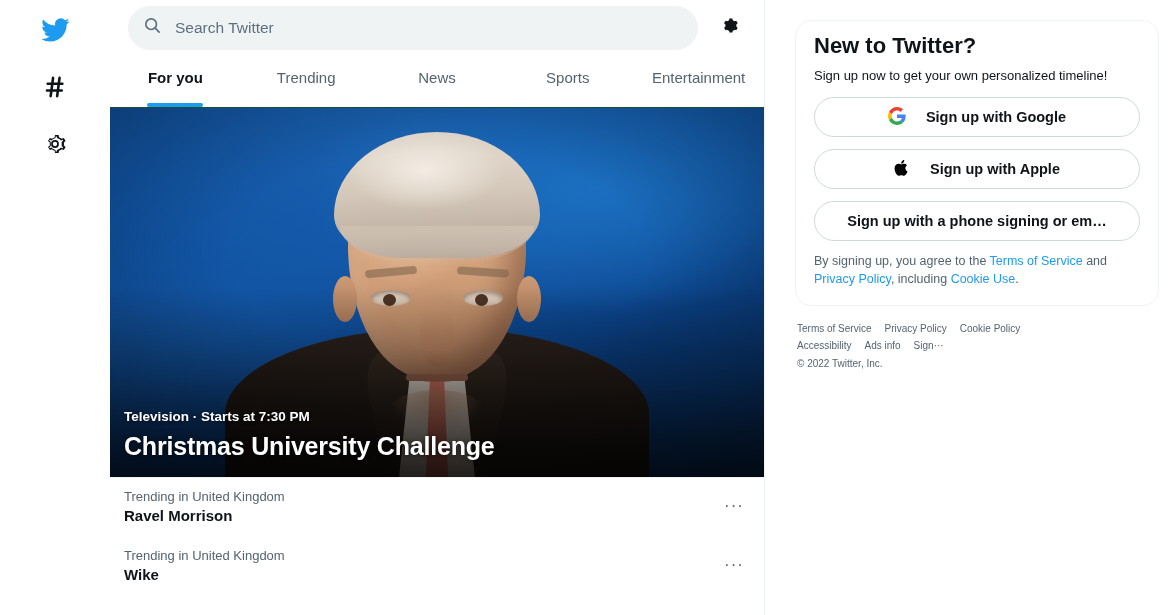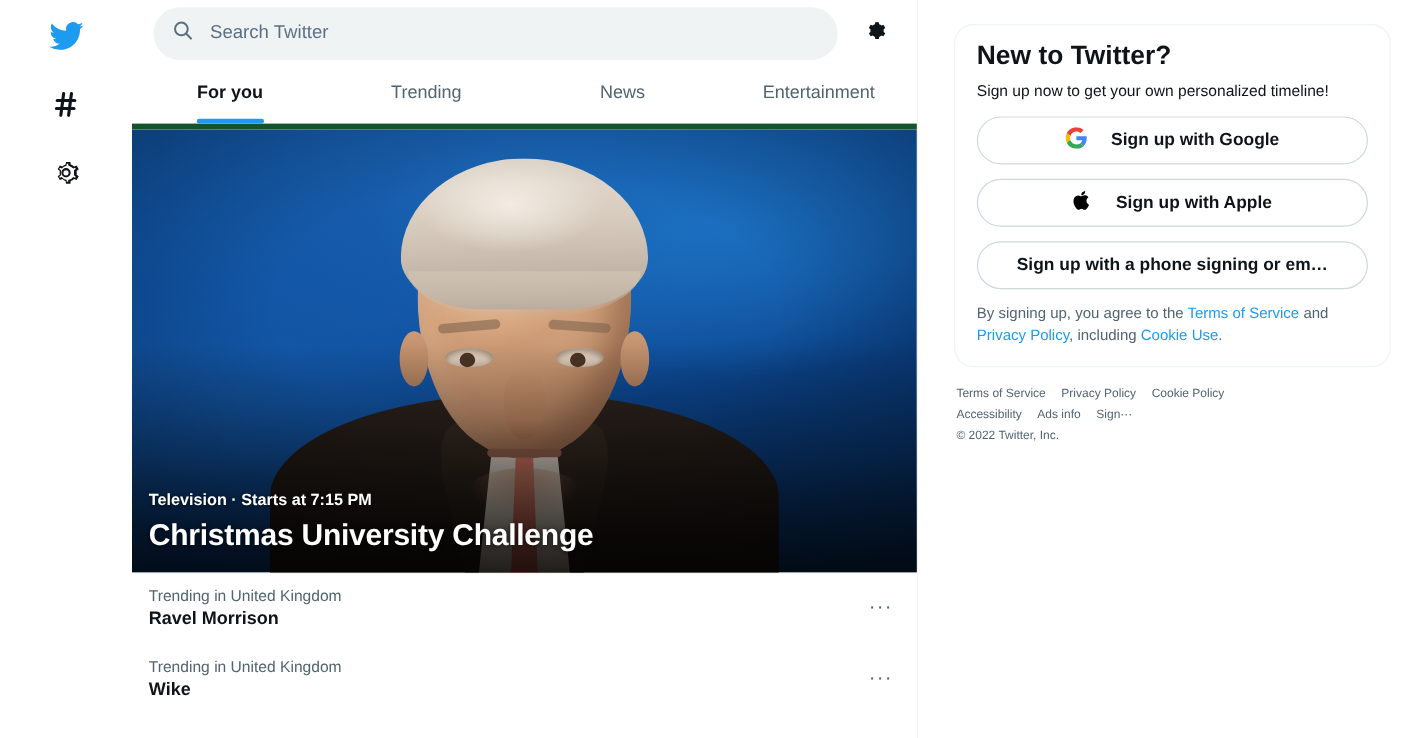--- a/index.html
+++ b/index.html
@@ -47,21 +47,21 @@
   }
   .search-pill input::placeholder { color: #5b7083; }
   .gear-btn {
     width: 36px; height: 36px; border-radius: 50%;
     display: flex; align-items: center; justify-content: center;
     cursor: pointer; flex: 0 0 36px;
   }
 
   .tabs {
     display: flex; height: 53px; align-items: stretch;
-    border-bottom: 5px solid #14532d;
+    border-bottom: 1px solid #14532d;
   }
   .tab {
     flex: 1; display: flex; align-items: flex-start; justify-content: center;
     padding-top: 14px; position: relative; cursor: pointer;
     font-size: 15px; color: #536471;
   }
   .tab.active { color: #0f1419; font-weight: bold; }
   .tab.active::after {
     content: ""; position: absolute; bottom: 0; height: 4px; width: 56px;
     background: #1d9bf0; border-radius: 9999px;
@@ -258,20 +258,23 @@
 
     <div class="tabs">
       <div class="tab active">
           <span>For you</span>
         </div>
       <div class="tab">
           <span>Trending</span>
         </div>
       <div class="tab">
           <span>News</span>
+        </div>
+      <div class="tab">
+          <span>Sports</span>
         </div>
       <div class="tab">
           <span>Entertainment</span>
         </div>
     </div>
 
     <div class="hero">
       <div class="hero-bg">
         <div class="sky"></div>
         <div class="subject">
@@ -295,21 +298,21 @@
             <div class="nose"></div>
             <div class="mouth"></div>
             <div class="chin"></div>
           </div>
           <div class="hair"></div>
         </div>
         <div class="vign"></div>
       </div>
       <div class="hero-scrim"></div>
       <div class="hero-text">
-        <div class="hero-meta">Television · Starts at 7:15 PM</div>
+        <div class="hero-meta">Television · Starts at 7:30 PM</div>
         <div class="hero-title">Christmas University Challenge</div>
       </div>
     </div>
 
     <div class="trend">
       <div class="trend-ctx">Trending in United Kingdom</div>
       <div class="trend-name">Ravel Morrison</div>
       <div class="more-dots">···</div>
     </div>
 

